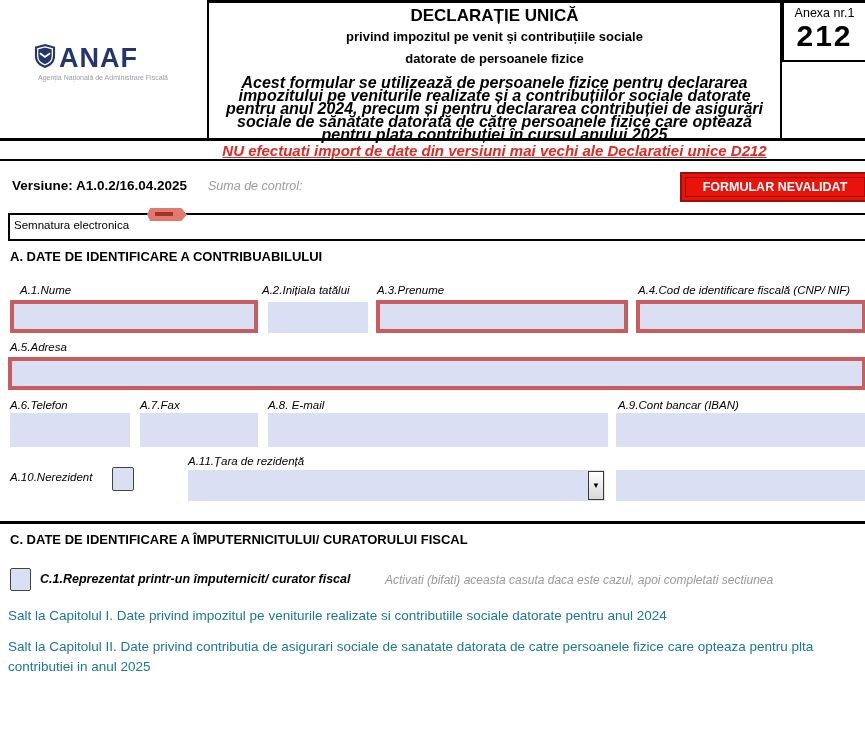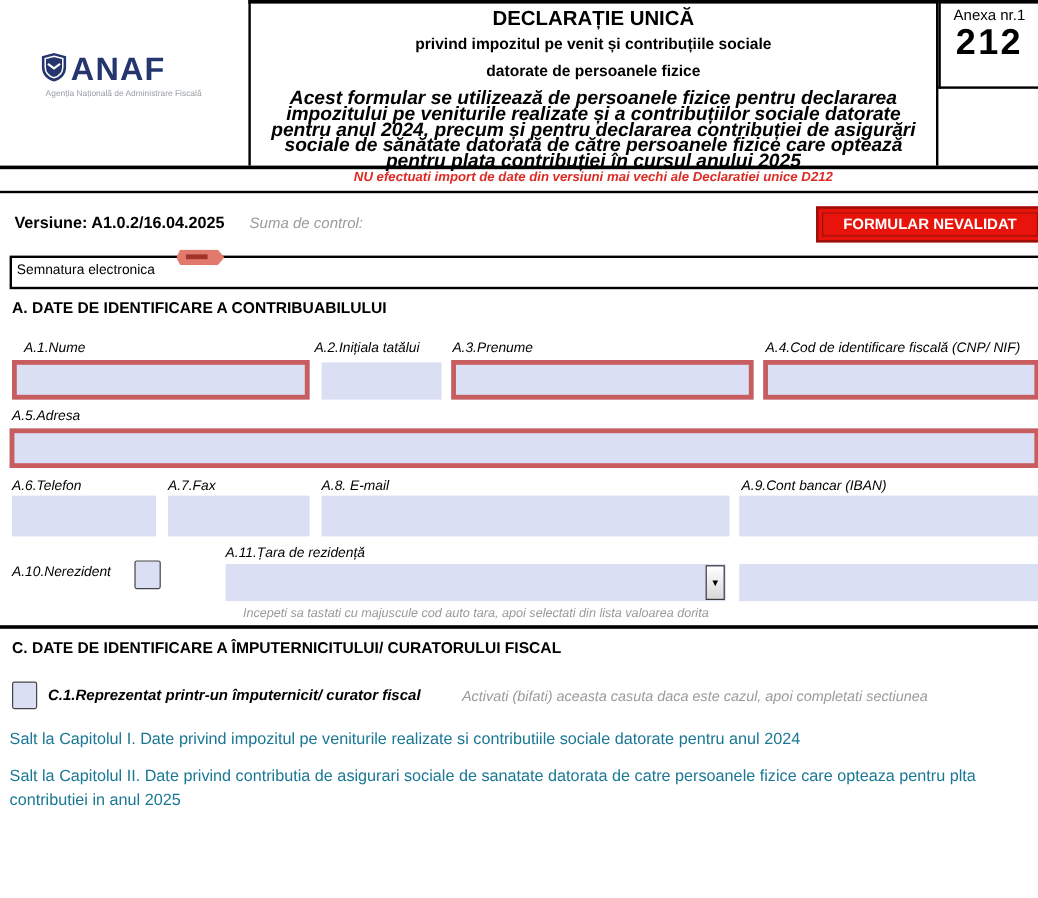--- a/index.html
+++ b/index.html
@@ -8,22 +8,22 @@
     position:relative; width:865px; height:748px; overflow:hidden;
     background:#fff; font-family:"Liberation Sans","DejaVu Sans",sans-serif; color:#000;
   }
   .abs { position:absolute; }
   
   .title-cell { left:207px; top:0; width:575px; height:138px;
     border-left:2px solid #000; border-right:2px solid #000; border-top:3px solid #000; text-align:center; }
   .t1 { font-size:17px; font-weight:800; margin-top:3px; }
   .t2 { font-size:13px; font-weight:800; line-height:22px; }
   .desc { font-size:16px; font-style:italic; font-weight:600; line-height:13px; padding:6px 4px 0 4px; }
-  .warn { font-size:11px; font-style:italic; font-weight:600; color:#dd2b24; margin-top:1px; }
-  .annex-cell { left:782px; top:0; width:83px; height:74px;
+  .warn { font-size:15px; font-style:italic; font-weight:600; color:#dd2b24; margin-top:1px;text-decoration:underline; }
+  .annex-cell { left:782px; top:0; width:83px; height:62px;
     border-left:2px solid #000; border-bottom:2px solid #000; border-top:3px solid #000; text-align:center; }
   .annex-lb { font-size:12.5px; margin-top:3px; }
   .annex-no { font-size:30px; font-weight:800; letter-spacing:2px; line-height:32px; }
   .logo-wrap { left:34px; top:11px; width:150px; }
   .brand-row { display:flex; align-items:center;margin-top:32px; }
   .brand-txt { font-size:27px; font-weight:800; color:#25366f; letter-spacing:1px; line-height:27px; }
   .tagline { font-size:7px; color:#989ea5; margin-top:1px; text-align:center; width:138px; }
   .hrule { left:0; width:865px; background:#000; }
   .gdpr { left:0; top:141px; width:865px; text-align:center; font-size:12px; }
   
@@ -125,21 +125,20 @@
   <input class="abs fld" style="left: 140px; top: 413px; width: 118px; height: 34px;">
   <input class="abs fld" style="left: 268px; top: 413px; width: 340px; height: 34px;">
   <input class="abs fld" style="left: 616px; top: 413px; width: 250px; height: 34px;">
 
   <div class="abs lbl" style="left:10px; top:471px;">A.10.Nerezident</div>
   <div class="abs chk" style="left:112px; top:467px; width:22px; height:24px;"></div>
 
   <div class="abs lbl" style="left:188px; top:455px;">A.11.Țara de rezidență</div>
   <input class="abs fld" style="left: 188px; top: 470px; width: 417px; height: 31px;">
   <button class="abs dd-btn" style="left:588px; top:471px; height:29px;">▼</button>
-  <div class="abs hint" style="left:188px; top:505px; width:417px; text-align:center; font-size:10.5px;">Incepeti sa tastati cu majuscule cod auto tara, apoi selectati din lista valoarea dorita</div>
 
   <input class="abs fld" style="left: 616px; top: 470px; width: 250px; height: 31px;">
 
   <div class="abs hrule thick" style="top:521px;"></div>
 
   <div class="abs sec-head" style="left:10px; top:532px;">C. DATE DE IDENTIFICARE A ÎMPUTERNICITULUI/ CURATORULUI FISCAL</div>
   <div class="abs chk" style="left:10px; top:568px; width:21px; height:23px;"></div>
   <div class="abs c1-lbl" style="left:40px; top:572px;">C.1.Reprezentat printr-un împuternicit/ curator fiscal</div>
   <div class="abs hint" style="left:385px; top:573px; font-size:12px;">Activati (bifati) aceasta casuta daca este cazul, apoi completati sectiunea</div>
 

